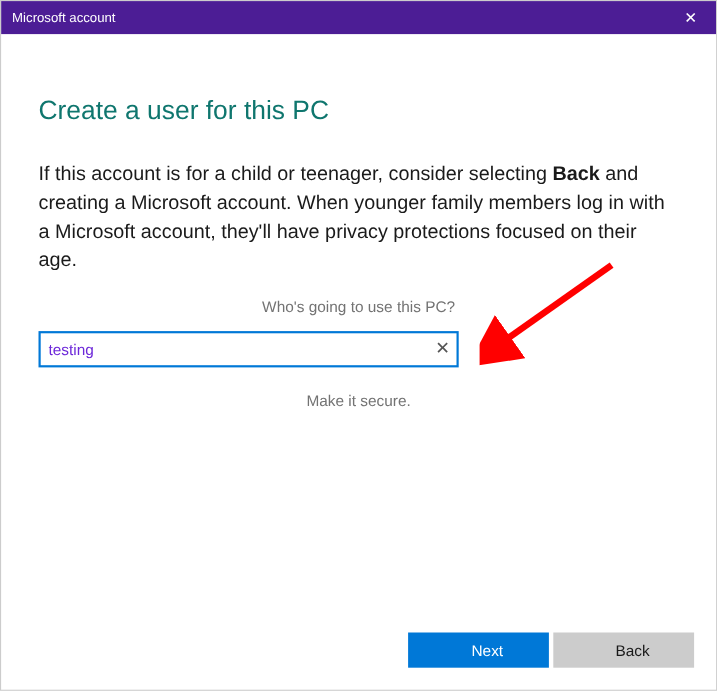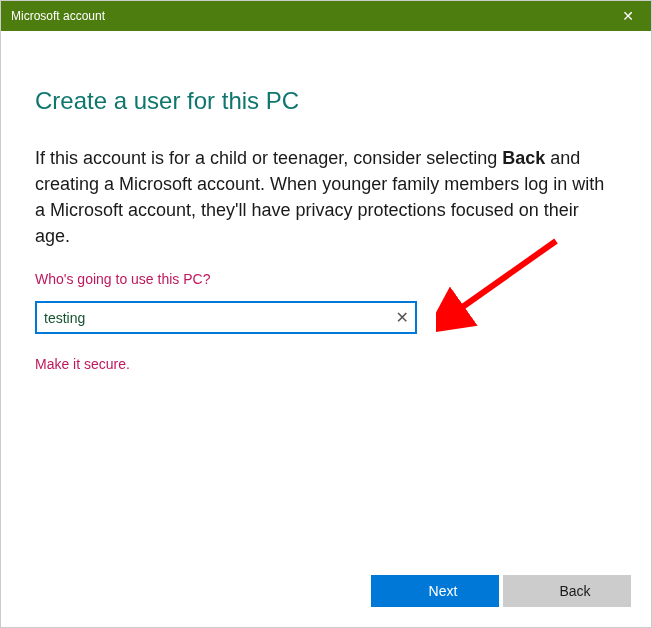--- a/index.html
+++ b/index.html
@@ -6,21 +6,21 @@
     body {
       font-family: "Segoe UI", Tahoma, sans-serif;
       width: 652px;
       height: 628px;
       background: #fff;
       border: 1px solid #ccc;
       position: relative;
       overflow: hidden;
     }
     .titlebar {
-      background: #4d7c0f;
+      background: #4c1d95;
       color: #fff;
       height: 30px;
       display: flex;
       align-items: center;
       justify-content: space-between;
       padding-left: 10px;
       font-size: 12px;
     }
     .titlebar .close {
       width: 46px;
@@ -42,37 +42,38 @@
     }
     .para {
       font-size: 18px;
       line-height: 1.45;
       margin-bottom: 22px;
       color: #1a1a1a;
     }
     .label {
       font-size: 14px;
       margin-bottom: 14px;
-      color: #be185d;
+      color: #737373;
+      text-align: center;
     }
     .input-wrap {
       position: relative;
       width: 382px;
       margin-bottom: 22px;
     }
     .input {
       width: 100%;
       height: 33px;
       padding: 4px 30px 4px 8px;
       font-size: 14px;
       font-family: inherit;
       border: 1px solid #999;
       background: #fff;
       outline: none;
-      color: #14532d;
+      color: #6d28d9;
     }
     .input.focus {
       border: 2px solid #0078d7;
       padding: 3px 29px 3px 7px;
     }
     .input::placeholder {
       color: #767676;
     }
     .clear-x {
       position: absolute;

